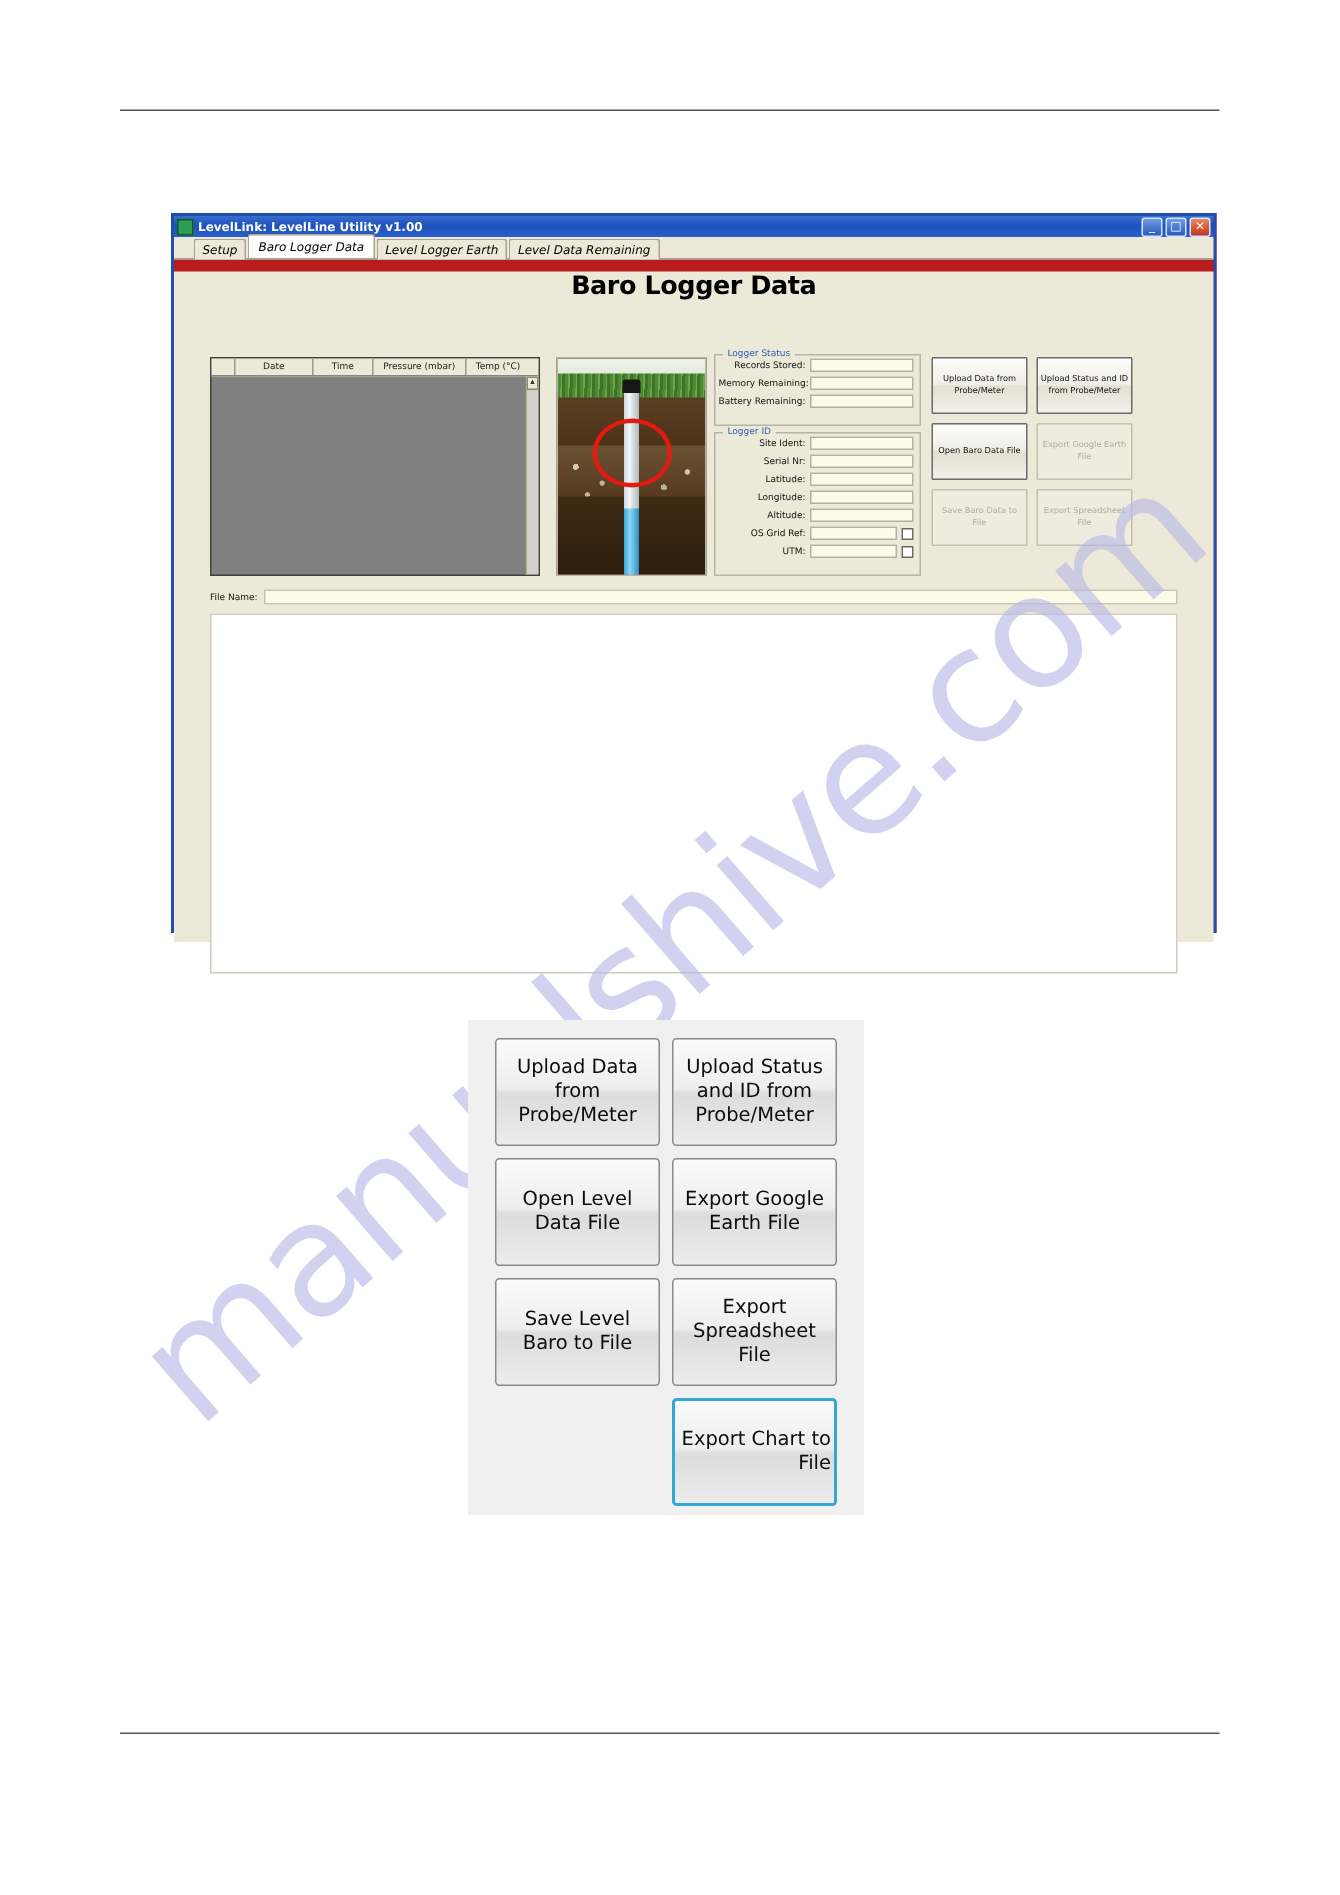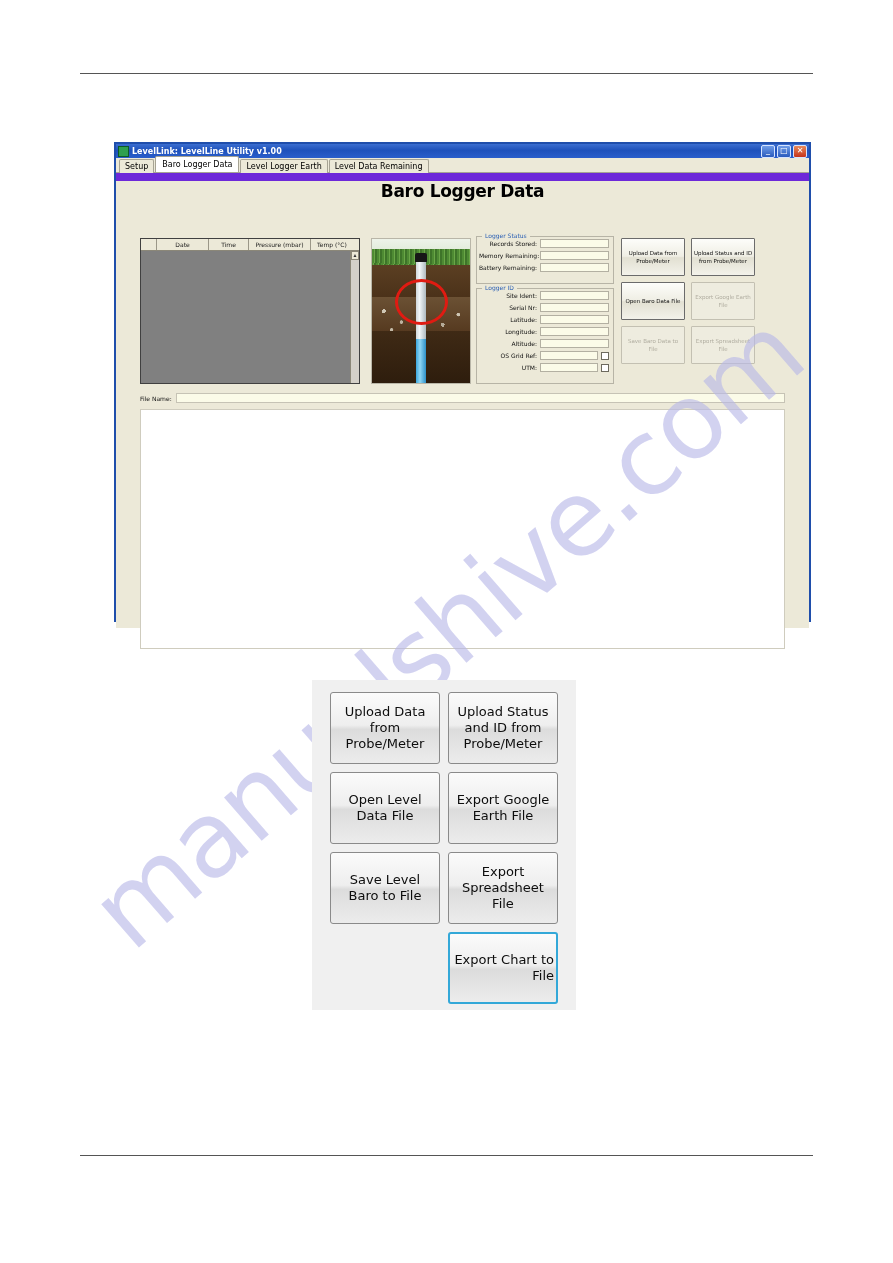--- a/index.html
+++ b/index.html
@@ -44,21 +44,21 @@
   }
 
   
   .app-window {
     position: absolute;
     left: 114px;
     top: 142px;
     width: 697px;
     height: 480px;
     border: 2px solid #1f4eab;
-    background: #6d28d9;
+    background: #b91c1c;
     box-sizing: border-box;
     z-index: 10;
   }
   .titlebar {
     height: 14px;
     background: linear-gradient(180deg, #3b6ed0 0%, #1e51bb 45%, #2a5ecb 100%);
     display: flex;
     align-items: center;
     padding: 0 2px;
     position: relative;
@@ -105,24 +105,25 @@
     line-height: 9px;
     text-align: center;
     font-family: "DejaVu Sans", sans-serif;
   }
 
   
   .tabstrip {
     display: flex;
     align-items: flex-end;
     height: 15px;
-    padding-left: 3px;
+    padding-left: 13px;
     background: #ece9d8;
     border-bottom: 1px solid #a6a394;
     box-sizing: border-box;
+    font-style: italic;
   }
   .tab {
     font-size: 8px;
     font-family: "DejaVu Sans", sans-serif;
     padding: 1px 5px 1px 5px;
     border: 1px solid #a6a394;
     border-bottom: none;
     background: #ece9d8;
     color: #000;
     margin-right: 1px;

